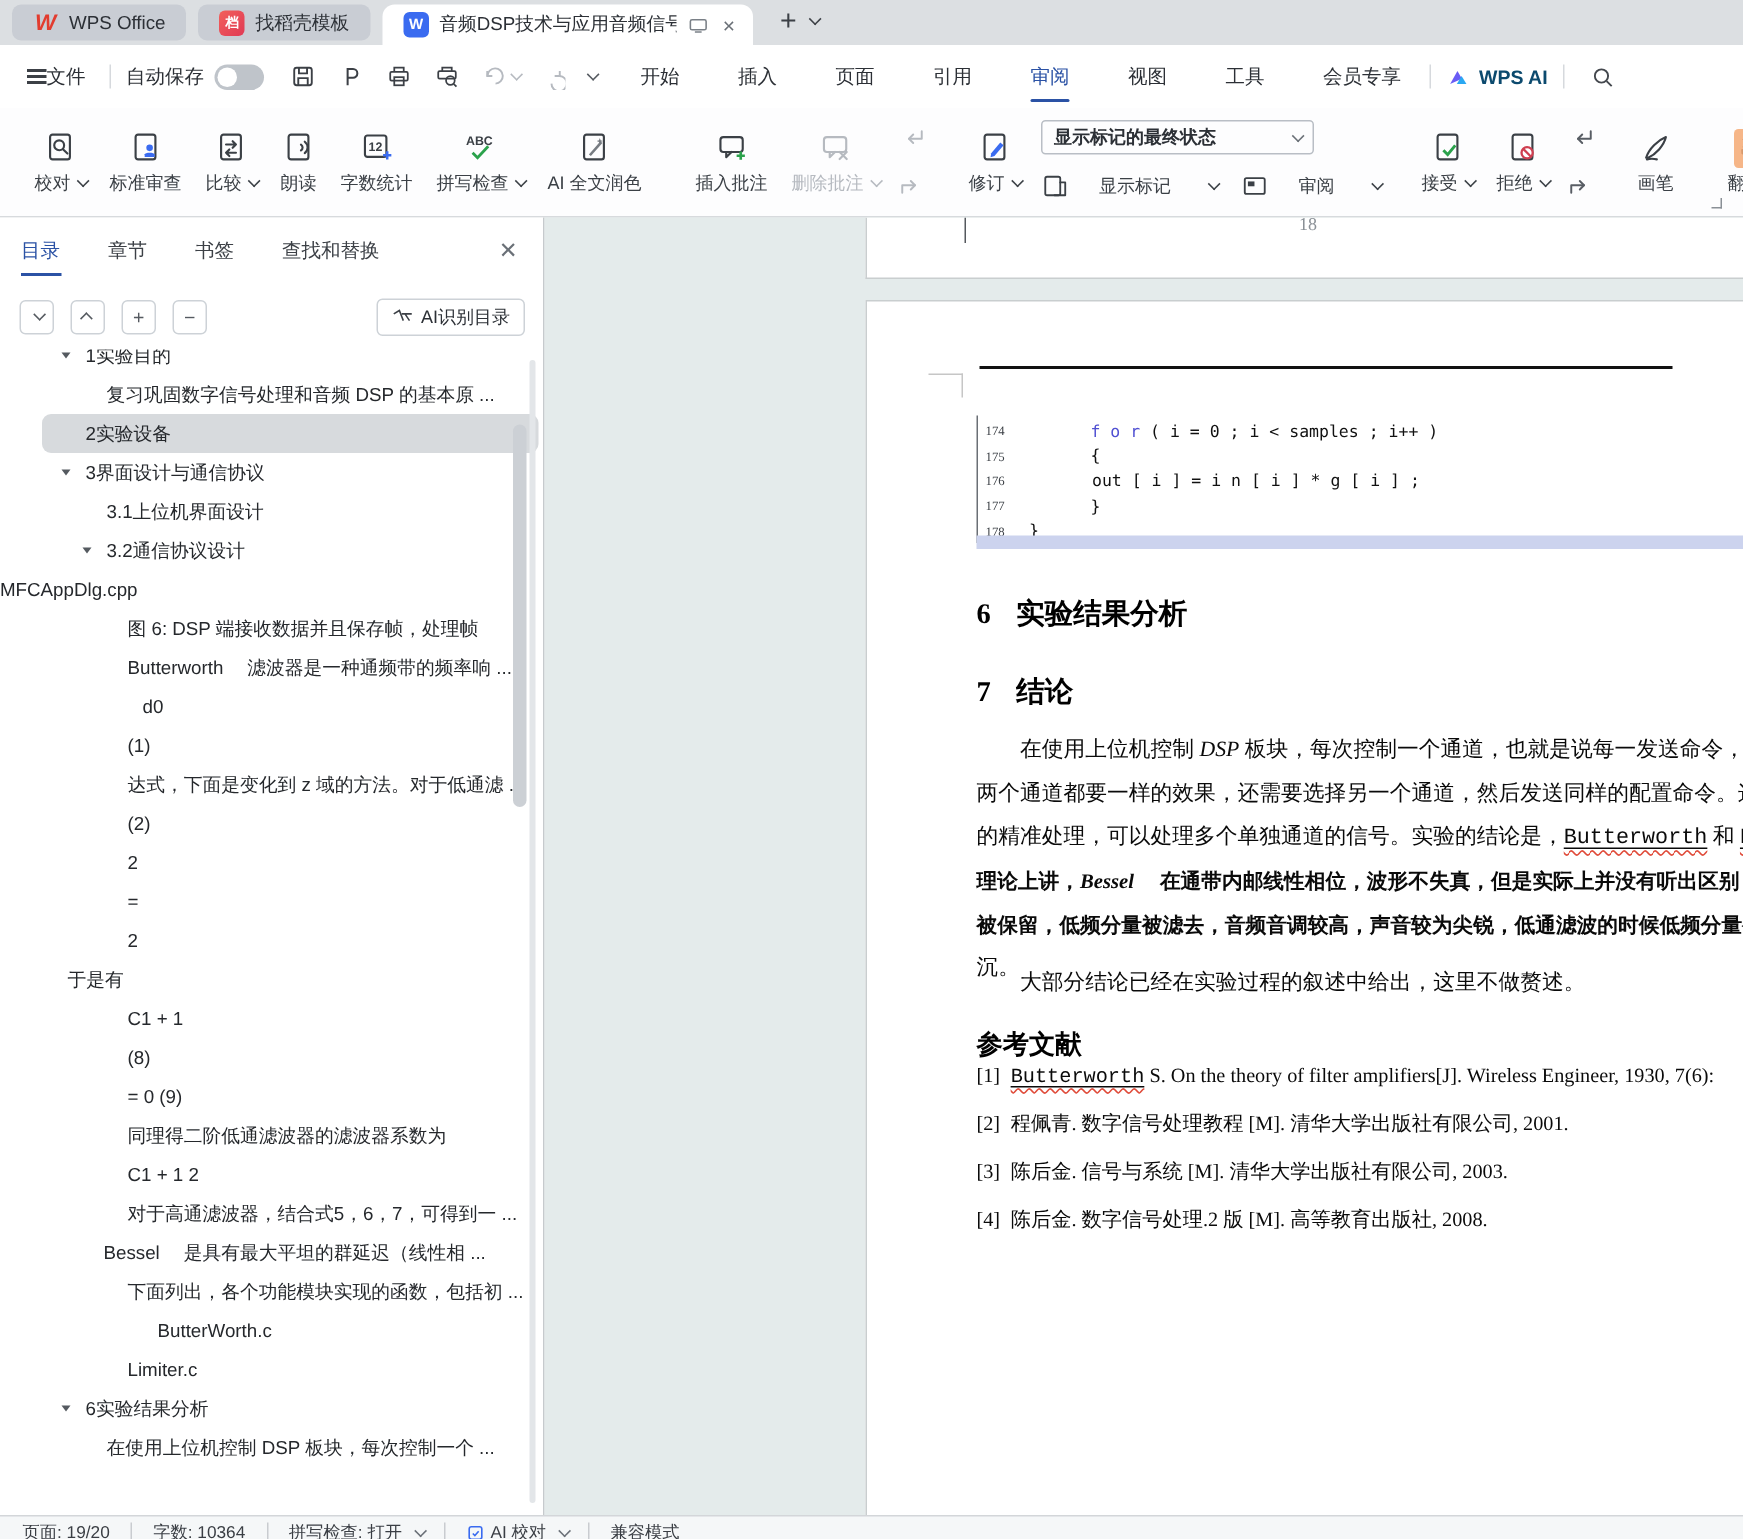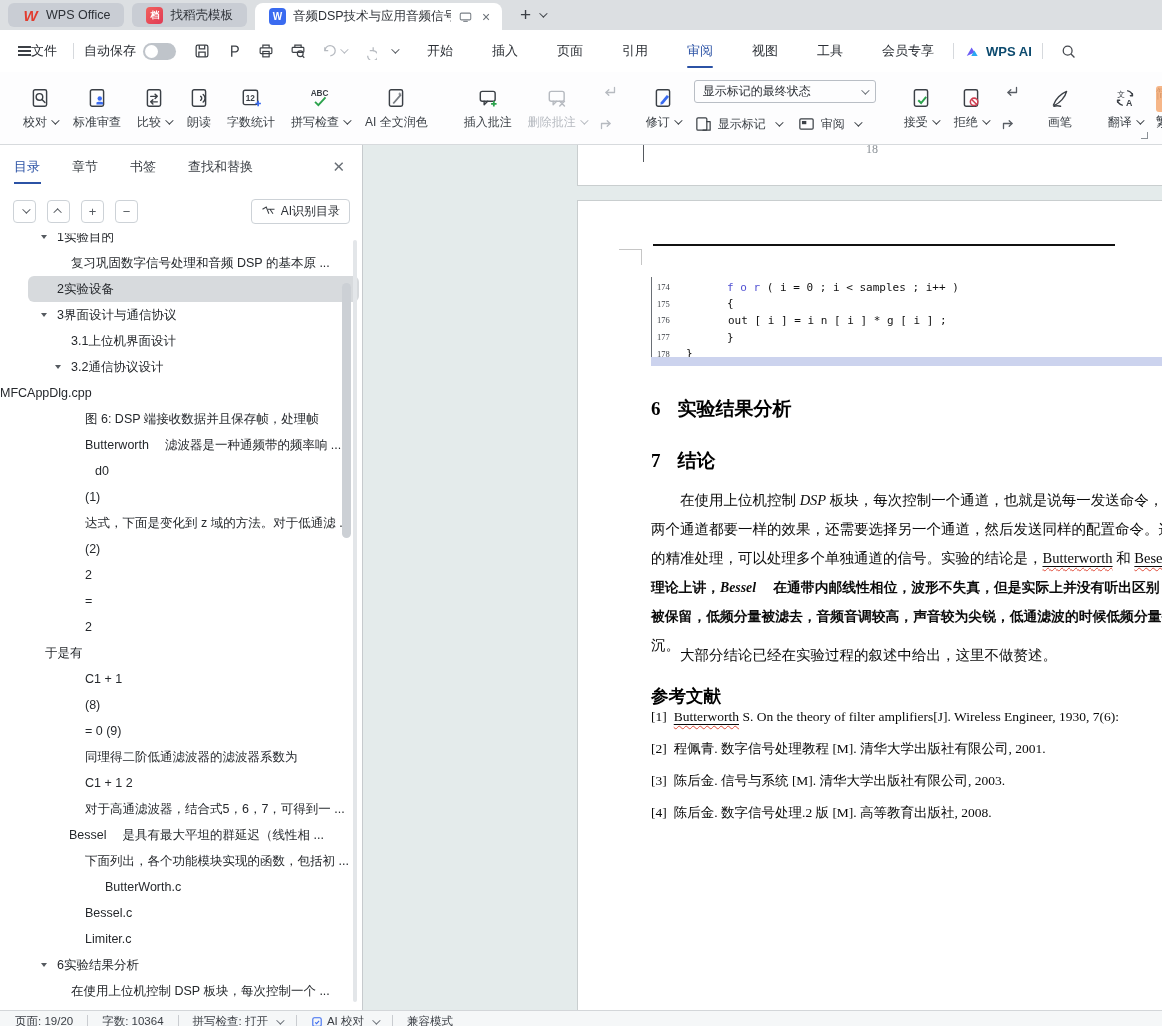--- a/index.html
+++ b/index.html
@@ -40,27 +40,27 @@
   .mitem.active::after { content:""; position:absolute; left:50%; transform:translateX(-50%); bottom:-4px; width:26px; height:2.5px; background:#2b52a5; border-radius:2px; }
   .wpsai { display:flex; align-items:center; gap:6px; font-weight:bold; color:#0c4a6e; }
 
   
   .ribbon { height:73px; background:#fdfdfe; border-bottom:1px solid #d7dadd; display:flex; align-items:center; padding:0 2px 0 8px; position:relative; }
   .rgroup { display:flex; align-items:center; height:64px; padding:0 7px; }
   .rdiv { width:1px; height:52px; background:#e4e6e9; margin:0 3px; }
   .rbtn { display:flex; flex-direction:column; align-items:center; justify-content:center; gap:4px; padding:0 8px; height:64px; border-radius:4px; font-size:12px; color:#3b4046; white-space:nowrap; }
   .rbtn .lbl { display:flex; align-items:center; }
   .rico { width:24px; height:24px; display:flex; align-items:center; justify-content:center; }
-  .rsmall { display:flex; align-items:center; gap:5px; font-size:12px; color:#3b4046; height:24px; white-space:nowrap; }
+  .rsmall { display:flex; align-items:center; gap:20px; font-size:12px; color:#3b4046; height:24px; white-space:nowrap; }
   .rsmall .rico { width:19px; height:19px; }
   .rstack { display:flex; flex-direction:column; justify-content:space-between; height:50px; margin-left:4px; }
   .rstack .rico { width:20px; height:20px; }
   .rcol { display:flex; flex-direction:column; justify-content:space-between; height:56px; margin-left:6px; }
   .rrow { display:flex; gap:16px; }
-  .combo { display:flex; align-items:center; justify-content:space-between; border:1px solid #b9bec5; border-radius:3px; height:23px; padding:0 8px; font-size:12px; width:182px; color:#2c3036; }
+  .combo { display:flex; align-items:center; justify-content:space-between; border:1px solid #b9bec5; border-radius:3px; height:23px; padding:0 8px; font-size:12px; width:182px; color:#2c3036;font-weight:bold; }
   .dis, .dis * { color:#b6bac0 !important; }
   .rexpand { position:absolute; right:14px; bottom:5px; width:7px; height:7px; border-right:1.3px solid #8a9096; border-bottom:1.3px solid #8a9096; }
   .rcut { position:absolute; right:0; top:14px; width:6px; height:26px; background:#f5a973; border-radius:3px 0 0 3px; opacity:.85; }
 
   
   .main { position:absolute; top:145px; left:0; width:1162px; height:865px; display:flex; }
   .sidebar { width:363px; background:#fff; position:relative; flex:none; }
   .sdivider { position:absolute; right:0; top:0; width:1px; height:100%; background:#c6cacd; }
   .strack { position:absolute; right:6px; top:95px; width:4px; height:762px; background:#e3e6e9; border-radius:2px; }
   .sthumb { position:absolute; right:12px; top:138px; width:9px; height:255px; background:#ccd0d5; border-radius:5px; }
@@ -93,21 +93,21 @@
   .kw { color:#5050d2; }
   .lavbar { position:absolute; left:73px; top:156px; width:940px; height:9px; background:#ccd3ee; }
   .dochead { position:absolute; left:73px; font-family:"Liberation Serif","DejaVu Serif",serif; font-weight:bold; color:#000; font-size:19px; white-space:nowrap; }
   .dochead .hnum { margin-right:17px; }
   .para { position:absolute; left:73px; font-family:"Liberation Serif","DejaVu Serif",serif; font-size:14.5px; color:#0a0a0a; }
   .pline { height:29px; line-height:29px; white-space:nowrap; }
   .pline.ind { padding-left:29px; }
   .pline.b { font-weight:bold; font-size:13.8px; }
   .it { font-style:italic; }
   .u { text-decoration:underline; text-decoration-thickness:1px; text-underline-offset:3px; }
-  .wavy { text-decoration:underline wavy #e04b3a; text-decoration-thickness:1px; text-underline-offset:4px; }
+  .wavy { text-decoration:underline wavy #e04b3a; text-decoration-thickness:1px; text-underline-offset:4px;font-family:Liberation Mono, monospace; }
   .refhead { position:absolute; left:73px; font-family:"Liberation Serif","DejaVu Serif",serif; font-weight:bold; font-size:17.5px; color:#000; }
   .refs { position:absolute; left:73px; font-family:"Liberation Serif","DejaVu Serif",serif; font-size:13.5px; color:#0a0a0a; }
   .refline { height:32px; line-height:32px; white-space:nowrap; }
   .refno { margin-right:7px; }
 
   
   .statusbar { position:absolute; left:0; top:1010px; width:1162px; height:16px; background:#f5f7f8; border-top:1px solid #d3d6d9; display:flex; align-items:flex-start; padding:3px 0 0 15px; font-size:11.5px; color:#3a3e44; gap:14px; }
   .sbdiv { width:1px; height:11px; background:#c9ccd0; margin-top:1px; }
   .sbitem { display:flex; align-items:center; gap:4px; white-space:nowrap; }
   svg { display:block; }
@@ -519,21 +519,20 @@
         <div class="trow" style="padding-left: 45px;"><span>于是有</span></div>
         <div class="trow" style="padding-left: 85px;"><span>C1 + 1</span></div>
         <div class="trow" style="padding-left: 85px;"><span>(8)</span></div>
         <div class="trow" style="padding-left: 85px;"><span>= 0  (9)</span></div>
         <div class="trow" style="padding-left: 85px;"><span>同理得二阶低通滤波器的滤波器系数为</span></div>
         <div class="trow" style="padding-left: 85px;"><span>C1 + 1 2</span></div>
         <div class="trow" style="padding-left: 85px;"><span>对于高通滤波器，结合式5，6，7，可得到一 ...</span></div>
         <div class="trow" style="padding-left: 69px;"><span>Bessel　 是具有最大平坦的群延迟（线性相 ...</span></div>
         <div class="trow" style="padding-left: 85px;"><span>下面列出，各个功能模块实现的函数，包括初 ...</span></div>
         <div class="trow" style="padding-left: 85px; margin-left: 20px;"><span>ButterWorth.c</span></div>
-        <div class="trow" style="padding-left: 85px;"><span>Bessel.c</span></div>
         <div class="trow" style="padding-left: 85px;"><span>Limiter.c</span></div>
         <div class="trow" style="padding-left: 57px;"><span class="tarrow" style="left: 41px;"></span><span>6实验结果分析</span></div>
         <div class="trow" style="padding-left: 71px;"><span>在使用上位机控制 DSP 板块，每次控制一个 ...</span></div>
       </div>
     <span class="strack"></span>
     <span class="sthumb"></span>
     <span class="sdivider"></span>
   </div>
 
   <div class="docarea">

